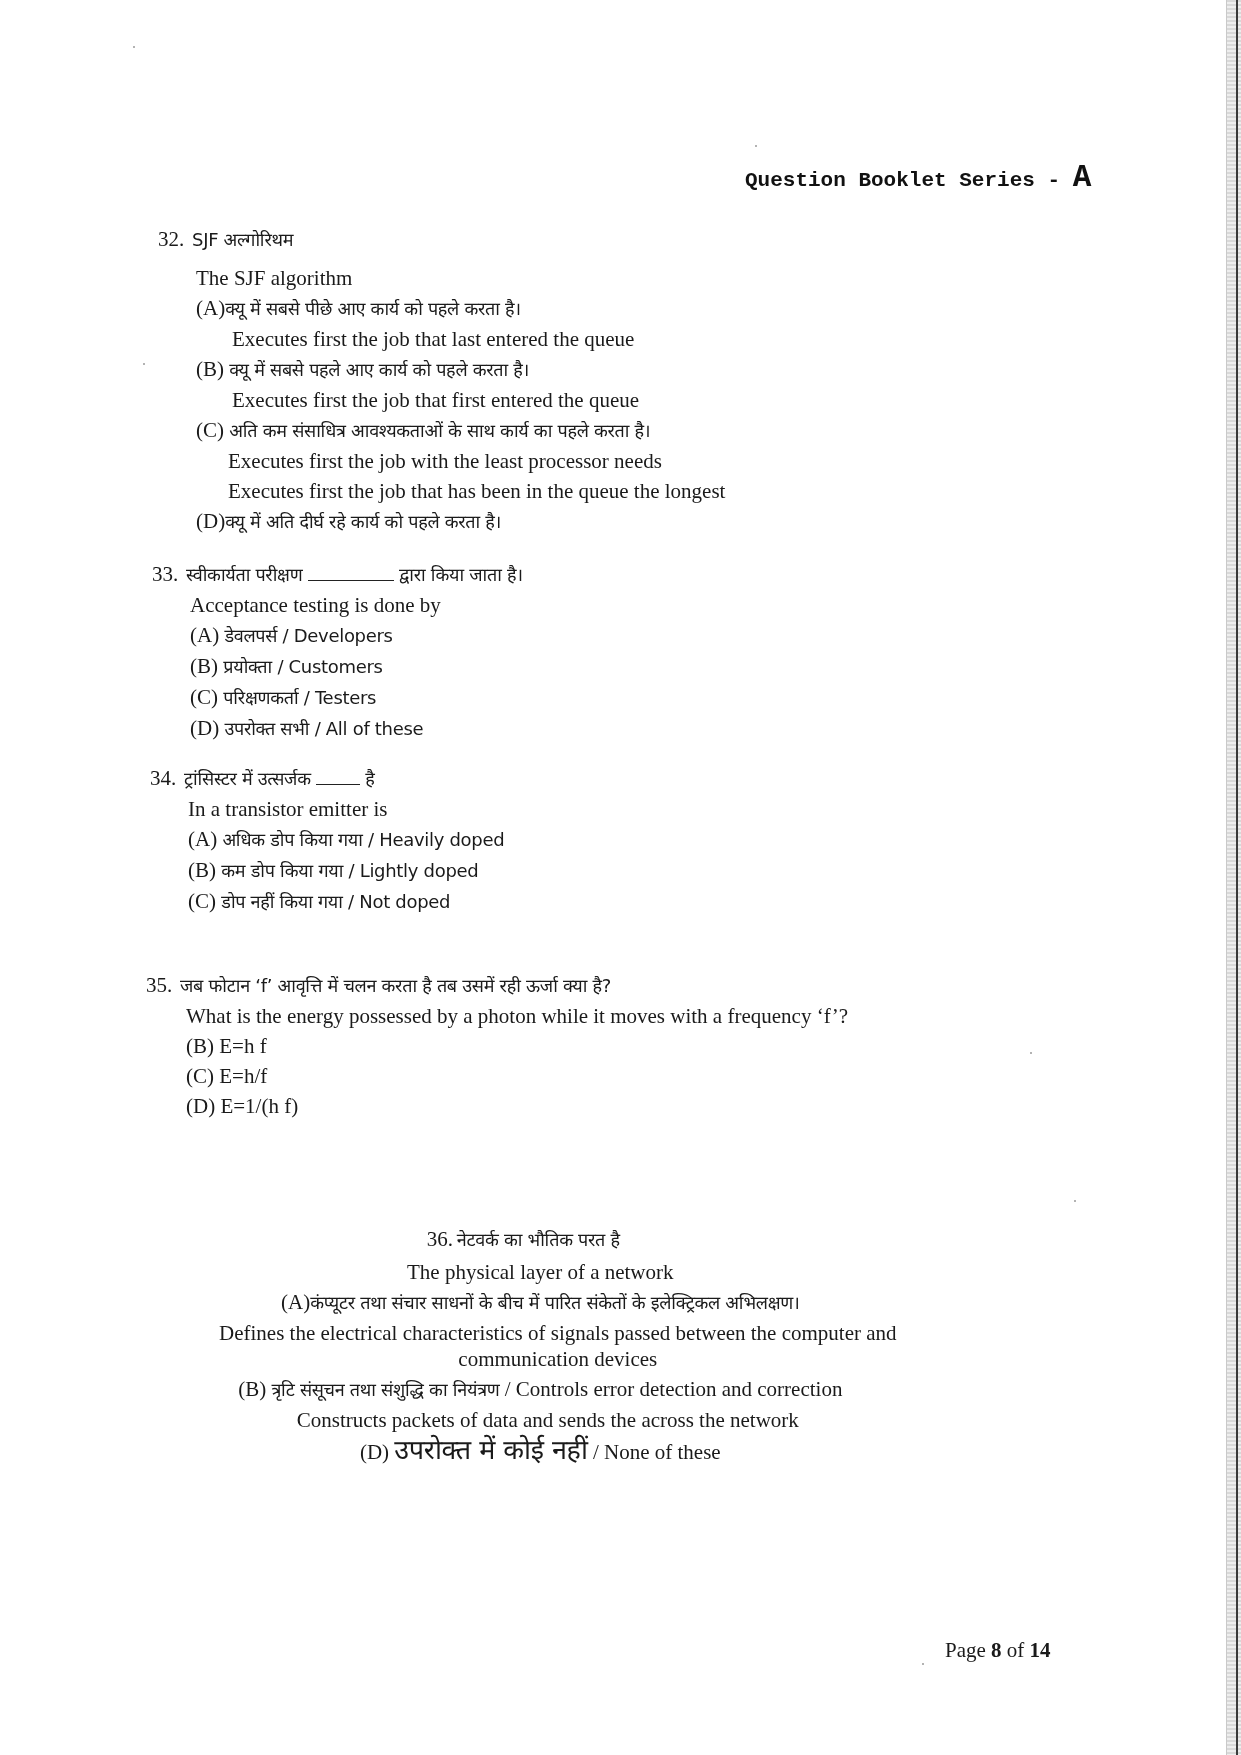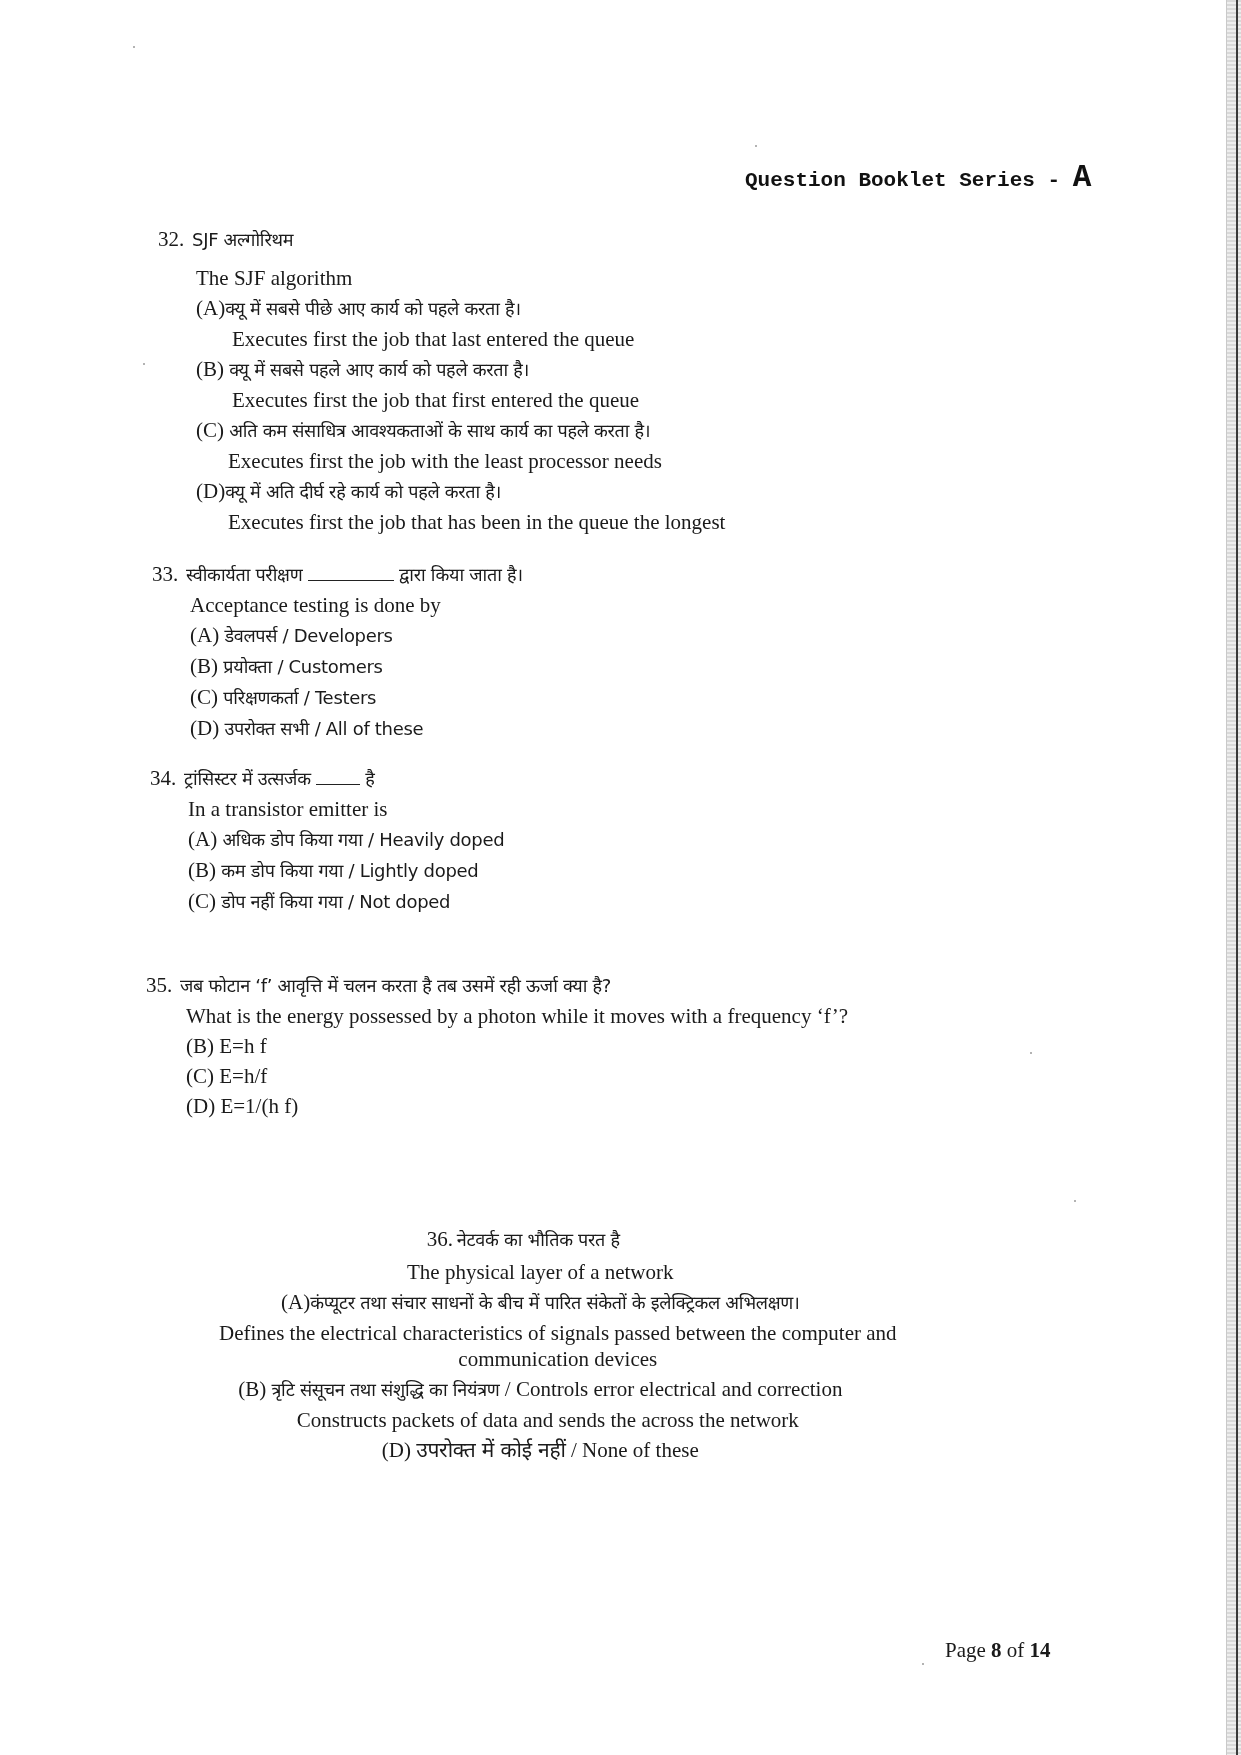--- a/index.html
+++ b/index.html
@@ -50,22 +50,22 @@
   <div class="line">
     <span class="num">32.</span><span class="hindi">SJF अल्गोरिथम</span>
   </div>
   <div class="line ind1" style="margin-top:8px;">The SJF algorithm</div>
   <div class="line ind1"><span>(A)</span><span class="hindi">क्यू में सबसे पीछे आए कार्य को पहले करता है।</span></div>
   <div class="line ind2">Executes first the job that last entered the queue</div>
   <div class="line ind1"><span>(B)</span> <span class="hindi">क्यू में सबसे पहले आए कार्य को पहले करता है।</span></div>
   <div class="line ind2">Executes first the job that first entered the queue</div>
   <div class="line ind1"><span>(C)</span> <span class="hindi">अति कम संसाधित्र आवश्यकताओं के साथ कार्य का पहले करता है।</span></div>
   <div class="line ind2b">Executes first the job with the least processor needs</div>
+  <div class="line ind2b">Executes first the job that has been in the queue the longest</div>
   <div class="line ind1"><span>(D)</span><span class="hindi">क्यू में अति दीर्घ रहे कार्य को पहले करता है।</span></div>
-  <div class="line ind2b">Executes first the job that has been in the queue the longest</div>
 </div>
 
 <div class="q" style="top:559px; left:152px;">
   <div class="line">
     <span class="num">33.</span><span class="hindi">स्वीकार्यता परीक्षण</span> <span class="blank" style="width:86px;"></span> <span class="hindi">द्वारा किया जाता है।</span>
   </div>
   <div class="line" style="padding-left:38px;">Acceptance testing is done by</div>
   <div class="line" style="padding-left:38px;"><span>(A)</span> <span class="hindi">डेवलपर्स / Developers</span></div>
   <div class="line" style="padding-left:38px;"><span>(B)</span> <span class="hindi">प्रयोक्ता / Customers</span></div>
   <div class="line" style="padding-left:38px;"><span>(C)</span> <span class="hindi">परिक्षणकर्ता / Testers</span></div>
@@ -93,23 +93,23 @@
 </div>
 
 <div class="q" style="top:1224px; left:146px;text-align:center;">
   <div class="line">
     <span class="num">36.</span><span class="hindi">नेटवर्क का भौतिक परत है</span>
   </div>
   <div class="line" style="padding-left:38px; margin-top:2px;">The physical layer of a network</div>
   <div class="line" style="padding-left:38px;"><span>(A)</span><span class="hindi">कंप्यूटर तथा संचार साधनों के बीच में पारित संकेतों के इलेक्ट्रिकल अभिलक्षण।</span></div>
   <div class="line" style="padding-left:73px;">Defines the electrical characteristics of signals passed between the computer and</div>
   <div class="line" style="padding-left:73px; margin-top:-4px;">communication devices</div>
-  <div class="line" style="padding-left:38px;"><span>(B)</span> <span class="hindi">त्रृटि संसूचन तथा संशुद्धि का नियंत्रण</span> <span>/ Controls error electrical and correction</span></div>
+  <div class="line" style="padding-left:38px;"><span>(B)</span> <span class="hindi">त्रृटि संसूचन तथा संशुद्धि का नियंत्रण</span> <span>/ Controls error detection and correction</span></div>
   <div class="line" style="padding-left:53px;">Constructs packets of data and sends the across the network</div>
-  <div class="line" style="padding-left:38px;"><span>(D)</span> <span class="hindi" style="font-size:21px;">उपरोक्त में कोई नहीं</span> <span>/ None of these</span></div>
+  <div class="line" style="padding-left:38px;"><span>(D)</span> <span class="hindi" style="font-size:27px;">उपरोक्त में कोई नहीं</span> <span>/ None of these</span></div>
 </div>
 
 <div class="page-num">
   <span>Page </span><b>8</b><span> of </span><b>14</b>
 </div>
 
 <div class="speck" style="top:46px; left:133px;"></div>
 <div class="speck" style="top:145px; left:755px;"></div>
 <div class="speck" style="top:363px; left:143px;"></div>
 <div class="speck" style="top:1052px; left:1030px;"></div>

